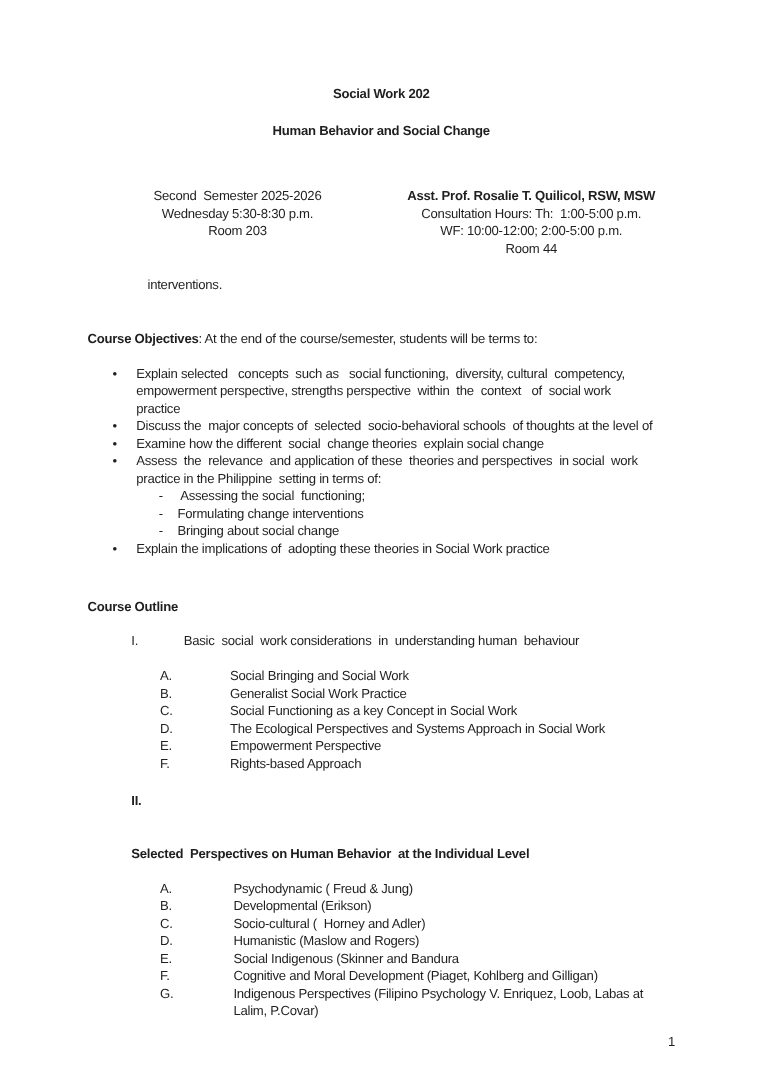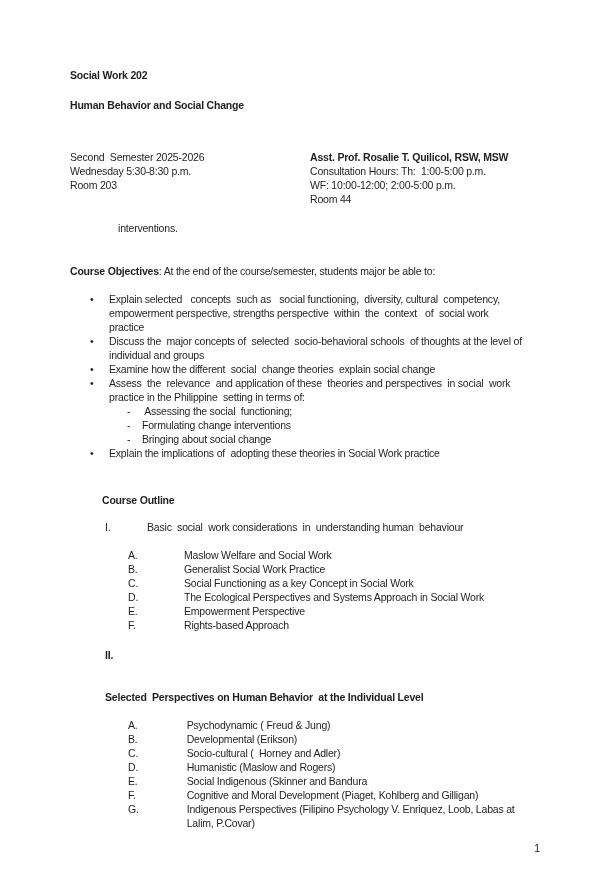--- a/index.html
+++ b/index.html
@@ -12,42 +12,42 @@
     padding: 68px 72px 0 70px;
     overflow: hidden;
     font-family: "Liberation Sans", sans-serif;
     font-size: 10.5px;
     line-height: 14px;
     letter-spacing: -0.2px;
     color: #1f1f1f;
   }
   .line { display: block; white-space: pre; }
   .bold { font-weight: bold; }
-  .center { }
+  .center { text-align: center; }
   .row { display: flex; align-items: flex-start; }
 
   .subtitle { margin-top: 16px; }
 
-  .info-row { margin-top: 38px; display: flex; }
+  .info-row { margin-top: 38px; display: flex; text-align: center; }
   .info-left { width: 240px; flex: 0 0 240px; }
   .info-right { flex: 1; }
 
   .course-desc { margin-top: 15px; }
   .cd-line2 { margin-left: 48px; }
 
   .obj-heading { margin-top: 29px; white-space: pre; }
 
   .bullets { margin-top: 14px; }
   .b-row { margin-left: 20px; }
   .marker { display: block; width: 19px; flex: 0 0 19px; white-space: pre; }
   .b-text { display: block; flex: 1; min-width: 0; }
   .sub-row { margin-left: 57px; }
   .sub-marker { display: block; width: 15px; flex: 0 0 15px; white-space: pre; }
 
-  .outline-heading { margin-top: 33px; margin-left: 32px; }
+  .outline-heading { margin-top: 33px; }
   .o-head { margin-left: 35px; margin-top: 13px; }
   .o-head.s2 { margin-top: 16px; flex-direction: column; }
   .o-num { display: block; width: 42px; flex: 0 0 42px; white-space: pre; }
   .o-title { display: block; flex: 1; white-space: pre; }
   .o-items { margin-top: 14px; }
   .o-item { margin-left: 58px; }
   .o-letter { display: block; width: 56px; flex: 0 0 56px; white-space: pre; }
   .o-text { display: block; flex: 1; min-width: 0; }
 
   .page-number { margin-top: 11px; text-align: right; }
@@ -71,38 +71,37 @@
       <span class="line">Consultation Hours: Th:  1:00-5:00 p.m.</span>
       <span class="line">WF: 10:00-12:00; 2:00-5:00 p.m.</span>
       <span class="line">Room 44</span>
     </div>
   </div>
 
   <div class="course-desc">
     <div class="line cd-line2">interventions.</div>
   </div>
 
-  <div class="obj-heading"><span class="bold">Course Objectives</span><span>: At the end of the course/semester, students major be able to:</span></div>
+  <div class="obj-heading"><span class="bold">Course Objectives</span><span>: At the end of the course/semester, students will be terms to:</span></div>
 
   <div class="bullets">
 
     <div class="row b-row">
       <span class="marker">•</span>
       <span class="b-text">
         <span class="line">Explain selected   concepts  such as   social functioning,  diversity, cultural  competency,</span>
         <span class="line">empowerment perspective, strengths perspective  within  the  context   of  social work</span>
         <span class="line">practice</span>
       </span>
     </div>
 
     <div class="row b-row">
       <span class="marker">•</span>
       <span class="b-text">
         <span class="line">Discuss the  major concepts of  selected  socio-behavioral schools  of thoughts at the level of</span>
-        <span class="line">individual and groups</span>
       </span>
     </div>
 
     <div class="row b-row">
       <span class="marker">•</span>
       <span class="b-text">
         <span class="line">Examine how the different  social  change theories  explain social change</span>
       </span>
     </div>
 
@@ -140,21 +139,21 @@
 
   <div class="row o-head">
     <span class="o-num">I.</span>
     <span class="o-title">Basic  social  work considerations  in  understanding human  behaviour</span>
   </div>
 
   <div class="o-items">
     <div class="row o-item">
       <span class="o-letter">A.</span>
       <span class="o-text">
-          <span class="line">Maslow Welfare and Social Work</span>
+          <span class="line">Social Bringing and Social Work</span>
         </span>
     </div>
     <div class="row o-item">
       <span class="o-letter">B.</span>
       <span class="o-text">
           <span class="line">Generalist Social Work Practice</span>
         </span>
     </div>
     <div class="row o-item">
       <span class="o-letter">C.</span>

